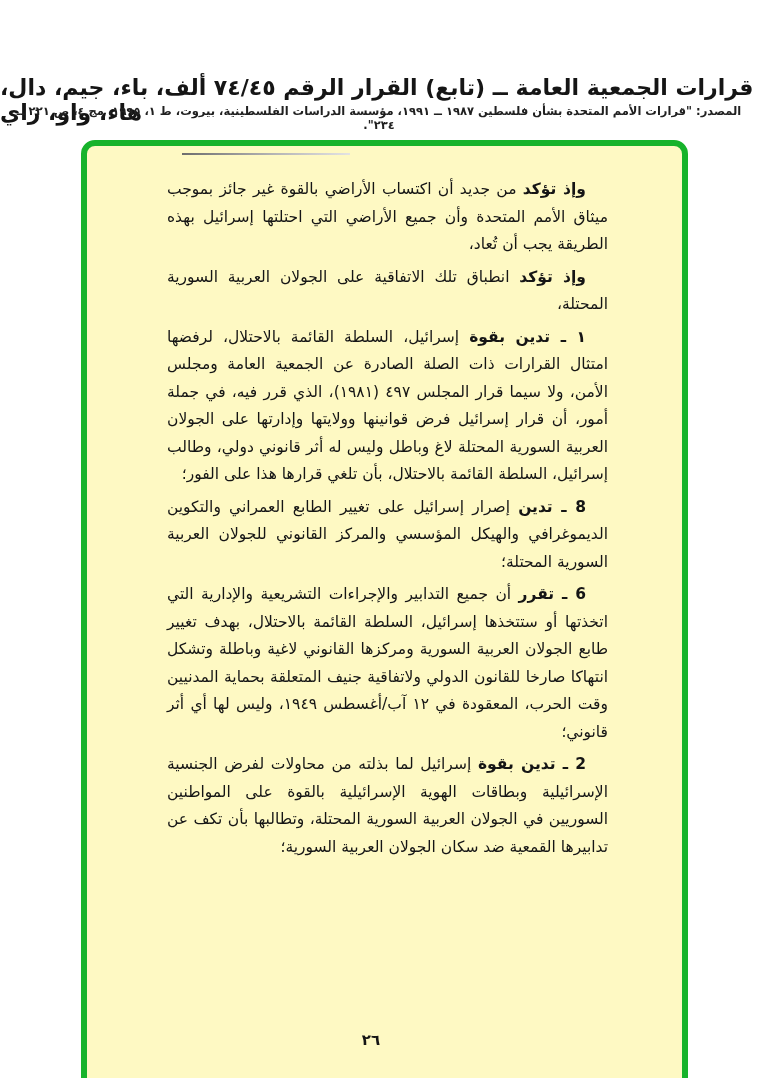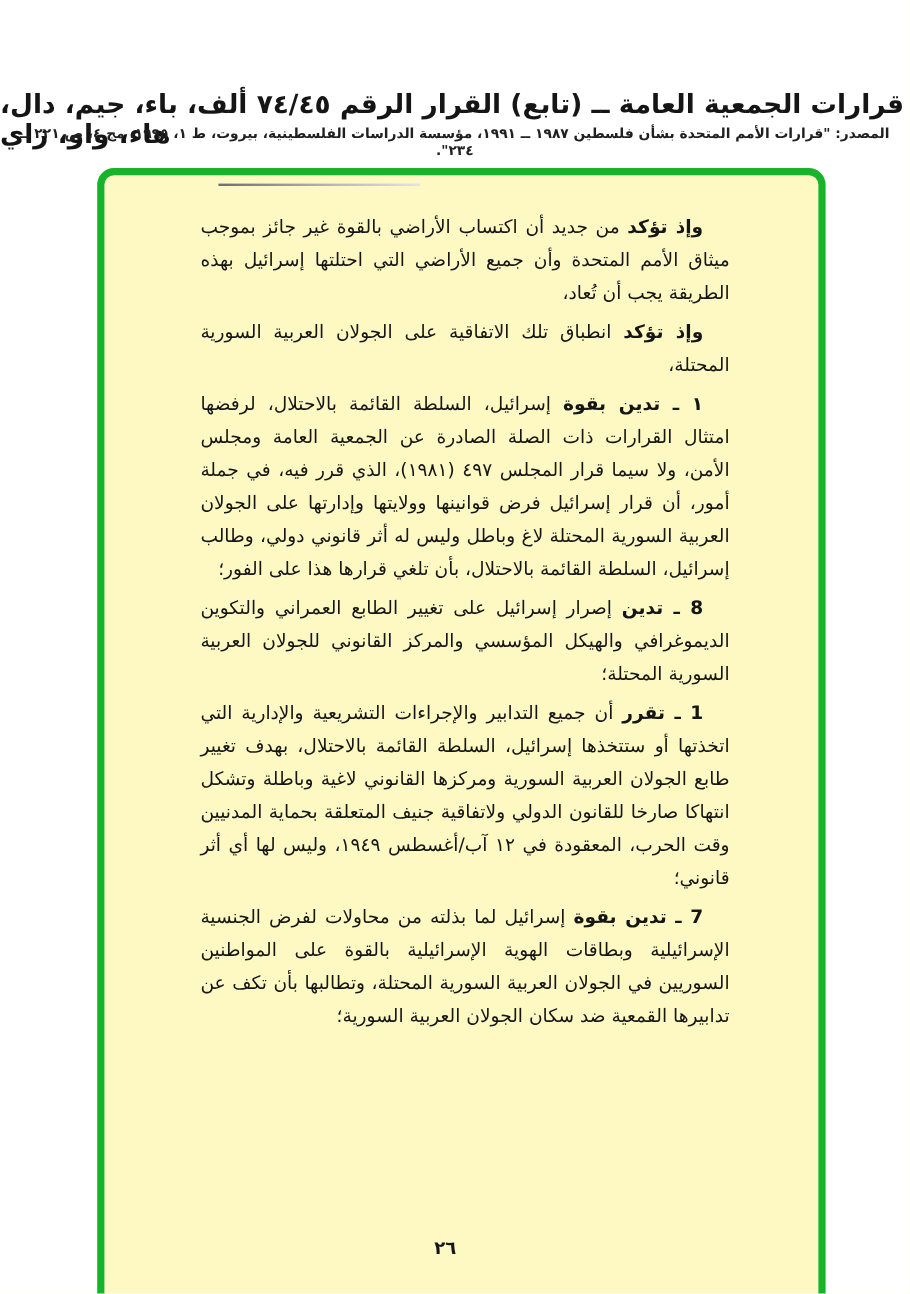--- a/index.html
+++ b/index.html
@@ -85,22 +85,22 @@
   <div class="green-box" style="border-color: rgb(23, 179, 43);">
 
     <div class="artifact-line"></div>
 
     <div class="body-text">
 
     <p class="para"><b class="lead">وإذ تؤكد</b><span> من جديد أن اكتساب الأراضي بالقوة غير جائز بموجب ميثاق الأمم المتحدة وأن جميع الأراضي التي احتلتها إسرائيل بهذه الطريقة يجب أن تُعاد،</span></p>
         <p class="para"><b class="lead">وإذ تؤكد</b><span> انطباق تلك الاتفاقية على الجولان العربية السورية المحتلة،</span></p>
         <p class="para"><b class="lead">١ ـ تدين بقوة</b><span> إسرائيل، السلطة القائمة بالاحتلال، لرفضها امتثال القرارات ذات الصلة الصادرة عن الجمعية العامة ومجلس الأمن، ولا سيما قرار المجلس ٤٩٧ (١٩٨١)، الذي قرر فيه، في جملة أمور، أن قرار إسرائيل فرض قوانينها وولايتها وإدارتها على الجولان العربية السورية المحتلة لاغ وباطل وليس له أثر قانوني دولي، وطالب إسرائيل، السلطة القائمة بالاحتلال، بأن تلغي قرارها هذا على الفور؛</span></p>
         <p class="para"><b class="lead">8 ـ تدين</b><span> إصرار إسرائيل على تغيير الطابع العمراني والتكوين الديموغرافي والهيكل المؤسسي والمركز القانوني للجولان العربية السورية المحتلة؛</span></p>
-        <p class="para"><b class="lead">1 ـ تقرر</b><span> أن جميع التدابير والإجراءات التشريعية والإدارية التي اتخذتها أو ستتخذها إسرائيل، السلطة القائمة بالاحتلال، بهدف تغيير طابع الجولان العربية السورية ومركزها القانوني لاغية وباطلة وتشكل انتهاكا صارخا للقانون الدولي ولاتفاقية جنيف المتعلقة بحماية المدنيين وقت الحرب، المعقودة في ١٢ آب/أغسطس ١٩٤٩، وليس لها أي أثر قانوني؛</span></p>
-        <p class="para"><b class="lead">7 ـ تدين بقوة</b><span> إسرائيل لما بذلته من محاولات لفرض الجنسية الإسرائيلية وبطاقات الهوية الإسرائيلية بالقوة على المواطنين السوريين في الجولان العربية السورية المحتلة، وتطالبها بأن تكف عن تدابيرها القمعية ضد سكان الجولان العربية السورية؛</span></p>
+        <p class="para"><b class="lead">6 ـ تقرر</b><span> أن جميع التدابير والإجراءات التشريعية والإدارية التي اتخذتها أو ستتخذها إسرائيل، السلطة القائمة بالاحتلال، بهدف تغيير طابع الجولان العربية السورية ومركزها القانوني لاغية وباطلة وتشكل انتهاكا صارخا للقانون الدولي ولاتفاقية جنيف المتعلقة بحماية المدنيين وقت الحرب، المعقودة في ١٢ آب/أغسطس ١٩٤٩، وليس لها أي أثر قانوني؛</span></p>
+        <p class="para"><b class="lead">2 ـ تدين بقوة</b><span> إسرائيل لما بذلته من محاولات لفرض الجنسية الإسرائيلية وبطاقات الهوية الإسرائيلية بالقوة على المواطنين السوريين في الجولان العربية السورية المحتلة، وتطالبها بأن تكف عن تدابيرها القمعية ضد سكان الجولان العربية السورية؛</span></p>
       </div>
 
     <div class="footnote-area">
       <div class="footnote-rule"></div>
       <div class="footnote-line">
         <span class="fn-marker">(٤٩٨)</span><span>الأمم المتحدة، «مجموعة المعاهدات»، المجلد ٧٥، العدد ٩٧٣.</span>
       </div>
     </div>
 
   </div>

